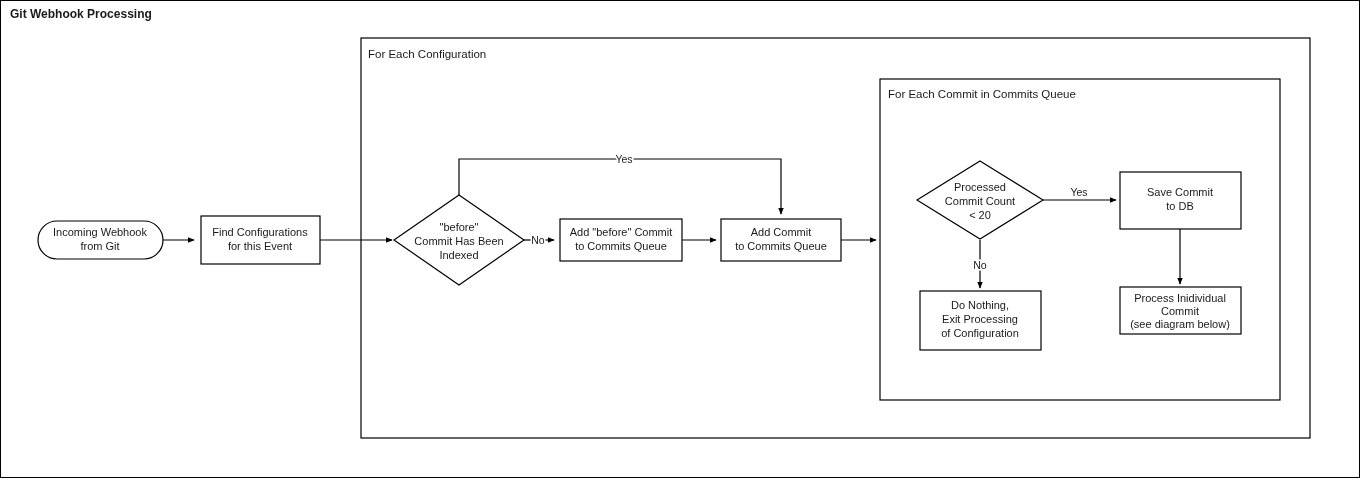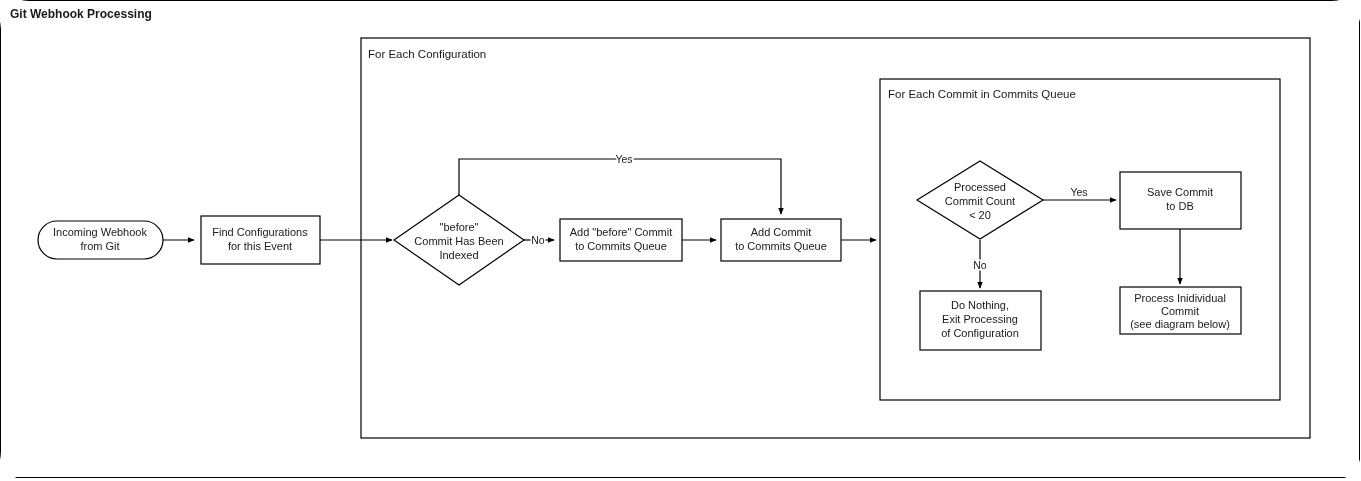--- a/index.html
+++ b/index.html
@@ -10,21 +10,20 @@
   body {
     font-family: "Liberation Sans", sans-serif;
   }
   #page {
     position: relative;
     width: 1361px;
     height: 481px;
     background: #ffffff;
     box-sizing: border-box;
     overflow: hidden;
-    border-radius: 29px;
   }
   #page-border {
     position: absolute;
     left: 0px;
     top: 0px;
     width: 1360px;
     height: 478px;
     border: 1px solid #000000;
     box-sizing: border-box;
   }

